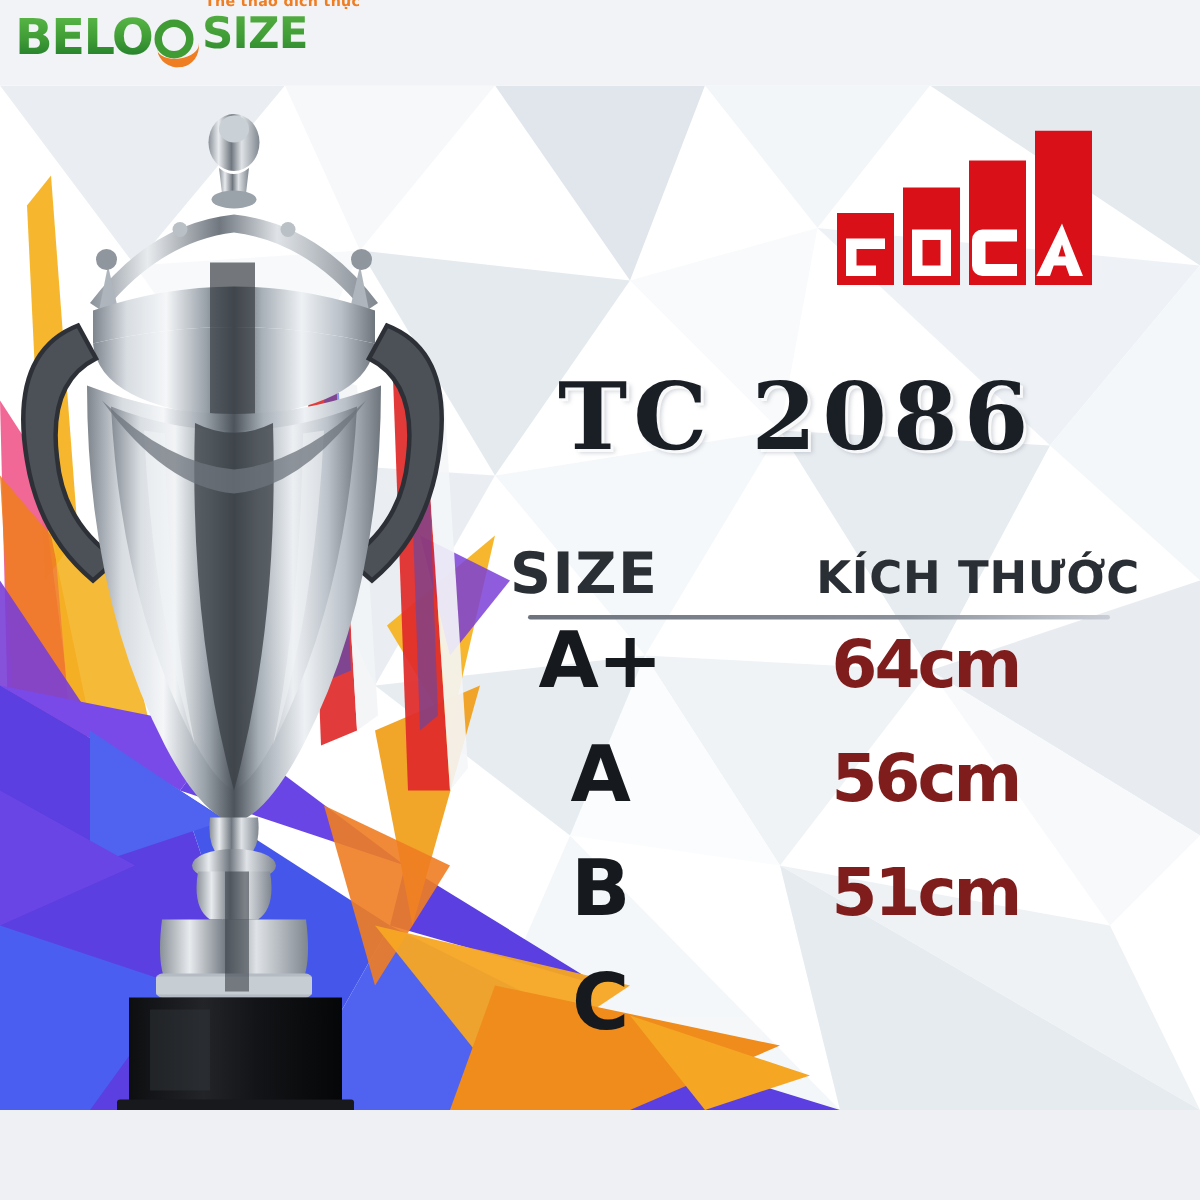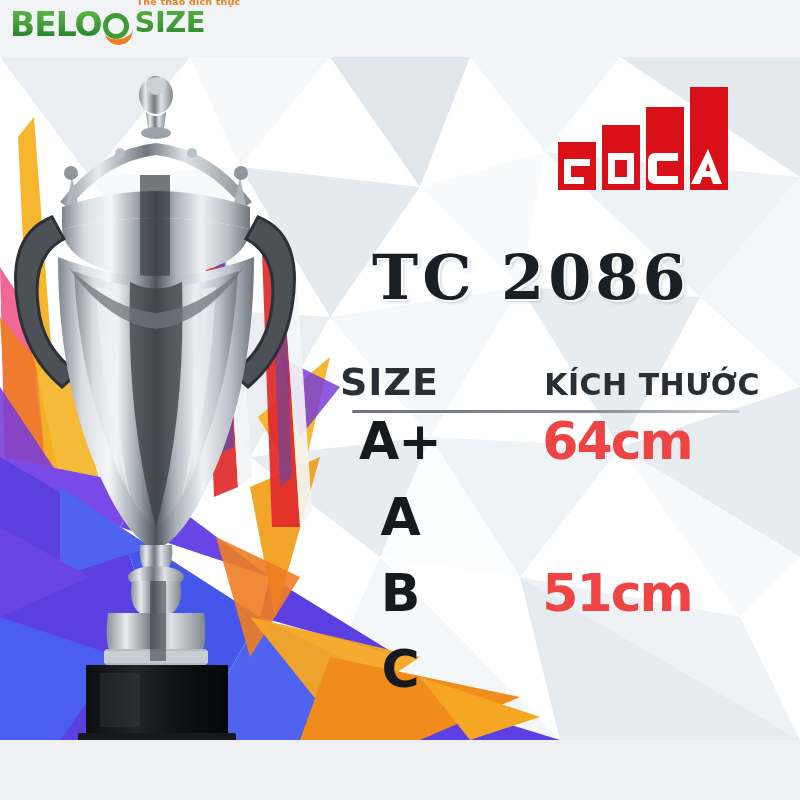--- a/index.html
+++ b/index.html
@@ -82,21 +82,21 @@
   .row{display:flex;align-items:baseline;height:76px;}
   .cell-size{
     width:120px;text-align:center;
     font-family:"DejaVu Sans", sans-serif;
     font-size:52px;font-weight:bold;color:#16191d;line-height:1;
     letter-spacing:-1px;
   }
   .cell-val{
     flex:1;text-align:center;padding-left:14px;
     font-family:"DejaVu Sans", sans-serif;
-    font-size:52px;font-weight:bold;color:#ef4444;line-height:1;
+    font-size:44px;font-weight:bold;color:#7f1d1d;line-height:1;
     letter-spacing:-2px;
   }
 
   
   .bottomstrip{position:absolute;left:0;top:740px;width:800px;height:60px;background:#eef0f4;z-index:30;}
 </style>
 </head>
 <body>
 
 <div class="page">
@@ -281,20 +281,21 @@
         <div class="th-kt">KÍCH THƯỚC</div>
       </div>
       <div class="divider"></div>
       <div class="rows">
         <div class="row">
           <div class="cell-size">A+</div>
           <div class="cell-val">64cm</div>
         </div>
         <div class="row">
           <div class="cell-size">A</div>
+          <div class="cell-val">56cm</div>
         </div>
         <div class="row">
           <div class="cell-size">B</div>
           <div class="cell-val">51cm</div>
         </div>
         <div class="row">
           <div class="cell-size">C</div>
         </div>
       </div>
     </div>

